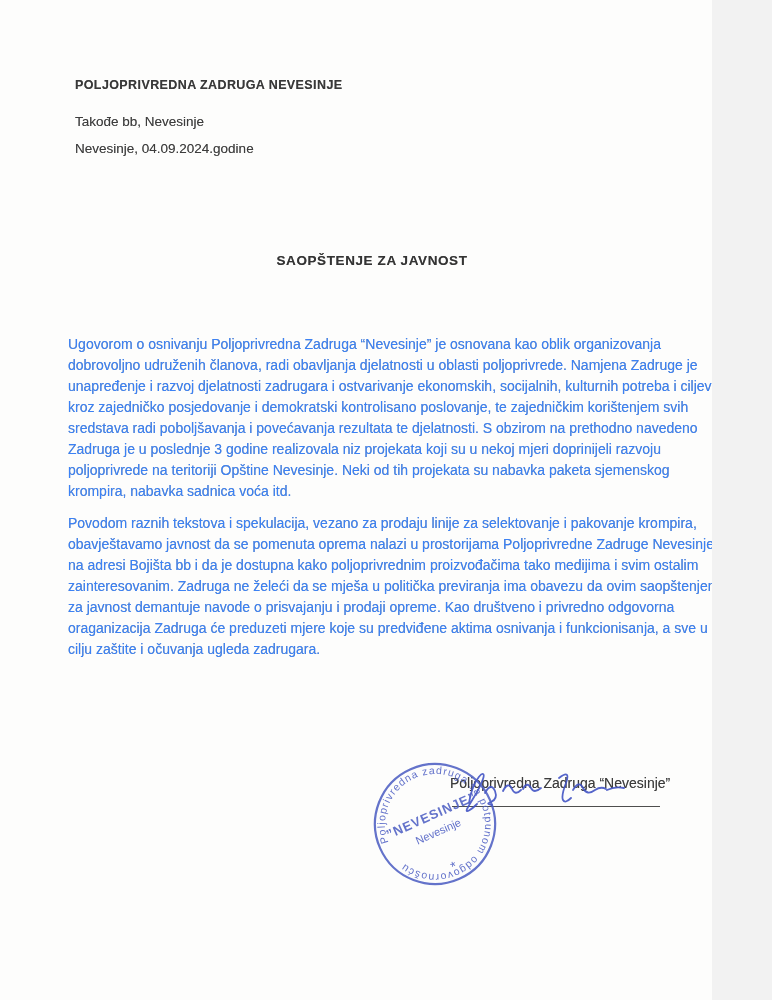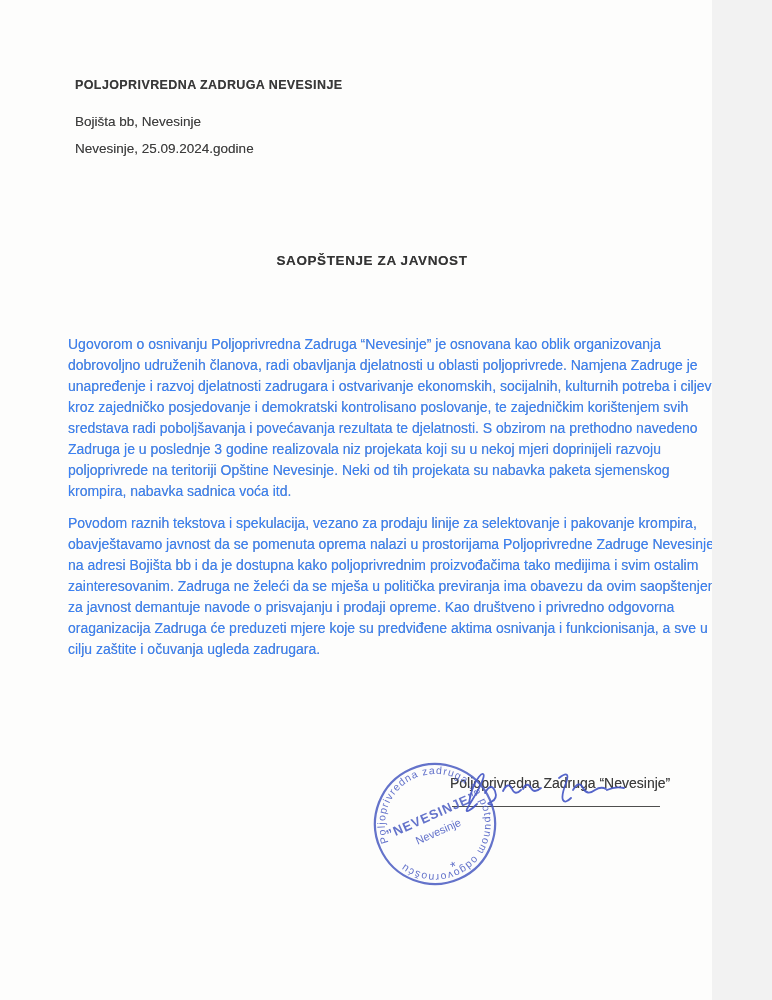--- a/index.html
+++ b/index.html
@@ -58,23 +58,23 @@
   .sig-scrawl { left: 455px; top: 763px; }
   .stamp { left: 364px; top: 753px; opacity: 0.88; }
 </style>
 </head>
 <body>
 
 <div class="page">
 
   <div class="abs org-name">POLJOPRIVREDNA ZADRUGA NEVESINJE</div>
 
-  <div class="abs addr-line">Bojišta bb, Nevesinje</div>
+  <div class="abs addr-line">Takođe bb, Nevesinje</div>
 
-  <div class="abs date-line">Nevesinje, 25.09.2024.godine</div>
+  <div class="abs date-line">Nevesinje, 04.09.2024.godine</div>
 
   <div class="abs doc-title">SAOPŠTENJE ZA JAVNOST</div>
 
   <div class="abs body-text">
     <p>Ugovorom o osnivanju Poljoprivredna Zadruga “Nevesinje”  je osnovana kao oblik organizovanja dobrovoljno udruženih članova, radi obavljanja djelatnosti u oblasti poljoprivrede. Namjena Zadruge je unapređenje i razvoj djelatnosti zadrugara i ostvarivanje ekonomskih, socijalnih, kulturnih potreba i ciljeva kroz zajedničko posjedovanje i demokratski kontrolisano poslovanje, te zajedničkim korištenjem svih sredstava radi poboljšavanja i povećavanja rezultata te djelatnosti. S obzirom na prethodno navedeno Zadruga je u poslednje 3 godine realizovala niz projekata koji su u nekoj mjeri doprinijeli razvoju poljoprivrede na teritoriji Opštine Nevesinje. Neki od tih projekata su nabavka paketa sjemenskog krompira, nabavka sadnica voća itd.</p>
     <p>Povodom raznih tekstova i spekulacija, vezano za prodaju linije za selektovanje i pakovanje krompira, obavještavamo javnost da se pomenuta oprema nalazi u prostorijama Poljoprivredne Zadruge Nevesinje, na adresi Bojišta bb i da je dostupna kako poljoprivrednim proizvođačima tako medijima i svim ostalim zainteresovanim. Zadruga ne želeći da se mješa u politička previranja ima obavezu da ovim saopštenjem za javnost demantuje navode o prisvajanju i prodaji opreme. Kao društveno i privredno odgovorna oraganizacija Zadruga će preduzeti mjere koje su predviđene aktima osnivanja i funkcionisanja, a sve u cilju zaštite i očuvanja ugleda zadrugara.</p>
   </div>
 
   <div class="abs sig-org">Poljoprivredna Zadruga “Nevesinje”</div>
 

